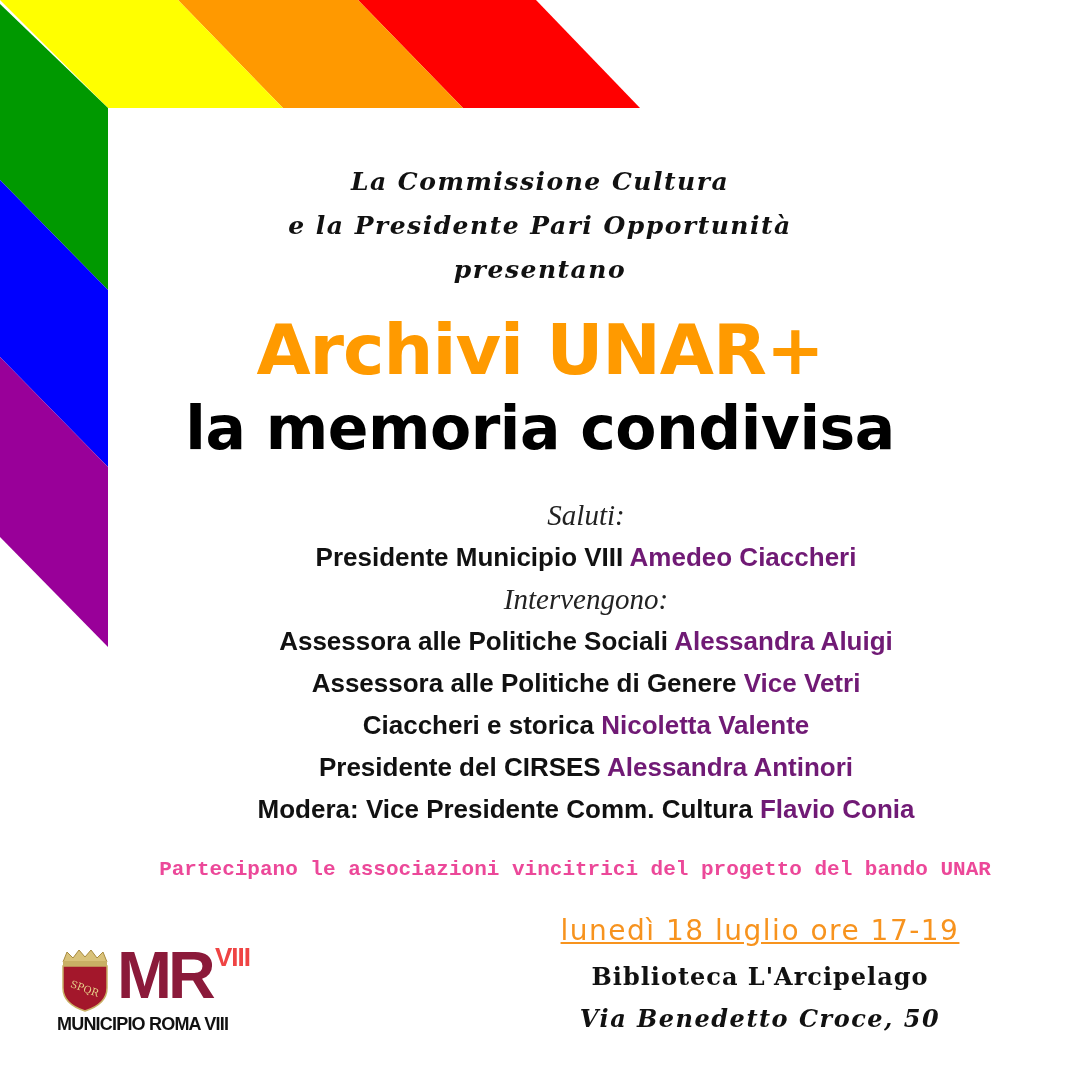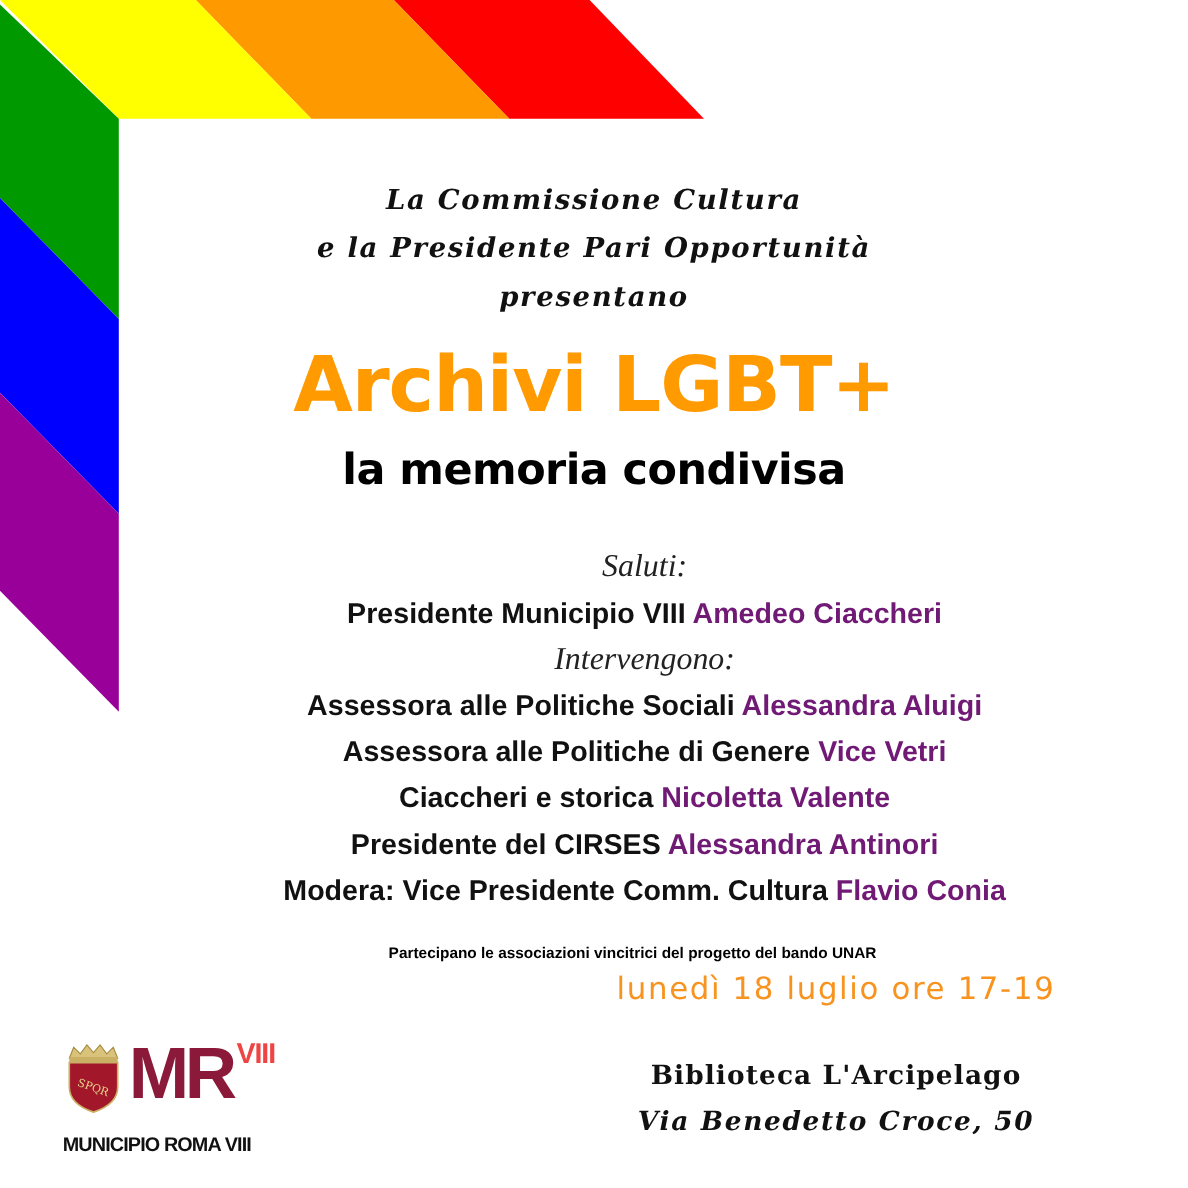--- a/index.html
+++ b/index.html
@@ -2,33 +2,33 @@
 <html><head>
 <meta charset="utf-8">
 <style>
   html, body { margin: 0; padding: 0; background: #ffffff; }
   body { width: 1080px; height: 1080px; position: relative; overflow: hidden; }
   .rainbow { position: absolute; left: 0; top: 0; width: 1080px; height: 1080px; pointer-events: none; }
   .center { position: absolute; left: 0; width: 1080px; text-align: center; }
   .serif-it { font-family: "DejaVu Serif", "Liberation Serif", serif; font-style: italic; font-weight: bold; color: #111111; letter-spacing: 1.5px; text-align: center; }
   .intro { top: 160px; font-size: 25px; line-height: 44px; }
   .title { top: 310px; font-family: "DejaVu Sans", "Liberation Sans", sans-serif; font-weight: bold; font-size: 70px; line-height: 80px; color: #FF9A00; letter-spacing: -1px; }
-  .subtitle { top: 398px; font-family: "DejaVu Sans", "Liberation Sans", sans-serif; font-weight: bold; font-size: 39px; line-height: 60px; color: #000000; letter-spacing: -0.5px; }
+  .subtitle { top: 398px; font-family: "DejaVu Sans", "Liberation Sans", sans-serif; font-weight: bold; font-size: 60px; line-height: 60px; color: #000000; letter-spacing: -0.5px; }
   .program { top: 494px; padding-left: 46px; }
   .program .section { font-family: "Liberation Serif", "DejaVu Serif", serif; font-style: italic; font-size: 29px; line-height: 42px; color: #222222; }
   .program .line { font-family: "Liberation Sans", "DejaVu Sans", sans-serif; font-size: 26px; line-height: 42px; color: #111111; font-weight: 600; }
   .program .name { color: #701a75; }
-  .participants { top: 858px; font-family: Liberation Sans, sans-serif; font-weight: bold; font-size: 14px; color: #000000; left: 140px; width: 870px; }
-  .date { position: absolute; top: 882px; left: 510px; width: 500px; text-align: center; font-family: "DejaVu Sans", "Liberation Sans", sans-serif; font-size: 28px; color: #F7931E; letter-spacing: 1.5px; }
+  .participants { top: 858px; font-family: Liberation Mono, monospace; font-weight: bold; font-size: 21px; color: #ec4899; left: 140px; width: 870px; }
+  .date { position: absolute; top: 914px; left: 510px; width: 500px; text-align: center; font-family: "DejaVu Sans", "Liberation Sans", sans-serif; font-size: 28px; color: #F7931E; letter-spacing: 1.5px; text-decoration: underline; }
   .venue { position: absolute; top: 962px; left: 510px; width: 500px; text-align: center; font-family: "DejaVu Serif", "Liberation Serif", serif; font-weight: bold; font-size: 24px; color: #111111; letter-spacing: 1px; }
   .address { position: absolute; top: 1004px; left: 510px; width: 500px; text-align: center; font-family: "DejaVu Serif", "Liberation Serif", serif; font-style: italic; font-weight: bold; font-size: 24px; color: #111111; letter-spacing: 1.5px; }
   .logo { position: absolute; left: 55px; top: 940px; width: 220px; height: 100px; }
   .logo .mr { position: absolute; left: 62px; top: 0px; font-family: Liberation Sans, sans-serif; font-weight: bold; font-size: 66px; line-height: 70px; color: #8B1A3A; letter-spacing: -4px; text-align: right; }
   .logo .viii { position: absolute; left: 160px; top: 2px; font-family: "Liberation Sans", "DejaVu Sans", sans-serif; font-weight: bold; font-size: 26px; color: #ef4444; letter-spacing: -1px; }
-  .logo .muni { position: absolute; left: 2px; top: 90px; font-family: "Liberation Sans", "DejaVu Sans", sans-serif; font-weight: bold; font-size: 18px; color: #111111; letter-spacing: -0.8px; white-space: nowrap; }
+  .logo .muni { position: absolute; left: 2px; top: 74px; font-family: "Liberation Sans", "DejaVu Sans", sans-serif; font-weight: bold; font-size: 18px; color: #111111; letter-spacing: -0.8px; white-space: nowrap; }
   .logo .crest { position: absolute; left: 0px; top: 8px; width: 60px; height: 64px; }
 </style>
 </head>
 <body>
 
 <svg class="rainbow" viewBox="0 0 1080 1080" xmlns="http://www.w3.org/2000/svg">
 
   <polygon points="536,0 640,108 463,108 358,0" fill="#FF0000"></polygon>
   <polygon points="358,0 463,108 283,108 178,0" fill="#FF9900"></polygon>
   <polygon points="178,0 283,108 108,108 0,0" fill="#FFFF00"></polygon>
@@ -38,21 +38,21 @@
   <polygon points="0,180 108,290 108,467 0,357" fill="#0000FF"></polygon>
   <polygon points="0,357 108,467 108,647 0,537" fill="#990099"></polygon>
 </svg>
 
 <div class="center serif-it intro">
   <div>La Commissione Cultura</div>
   <div>e la Presidente Pari Opportunità</div>
   <div>presentano</div>
 </div>
 
-<div class="center title">Archivi LGBT+</div>
+<div class="center title">Archivi UNAR+</div>
 <div class="center subtitle">la memoria condivisa</div>
 
 <div class="center program">
   <div class="section">Saluti:</div>
   <div class="line">
     <span>Presidente Municipio VIII</span>
     <span class="name">Amedeo Ciaccheri</span>
   </div>
   <div class="section">Intervengono:</div>
   <div class="line">

